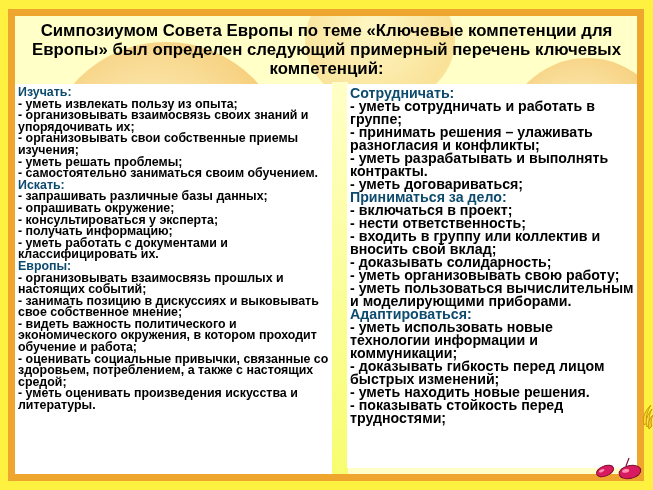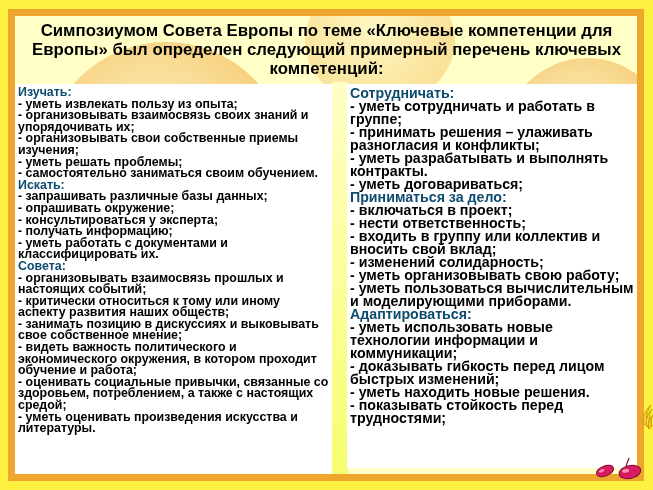--- a/index.html
+++ b/index.html
@@ -69,42 +69,41 @@
         <div class="sec-item">- организовывать взаимосвязь своих знаний и упорядочивать их;</div>
         <div class="sec-item">- организовывать свои собственные приемы изучения;</div>
         <div class="sec-item">- уметь решать проблемы;</div>
         <div class="sec-item">- самостоятельно заниматься своим обучением.</div>
         <div class="sec-heading">Искать:</div>
         <div class="sec-item">- запрашивать различные базы данных;</div>
         <div class="sec-item">- опрашивать окружение;</div>
         <div class="sec-item">- консультироваться у эксперта;</div>
         <div class="sec-item">- получать информацию;</div>
         <div class="sec-item">- уметь работать с документами и классифицировать их.</div>
-        <div class="sec-heading">Совета:</div>
+        <div class="sec-heading">Европы:</div>
         <div class="sec-item">- организовывать взаимосвязь прошлых и настоящих событий;</div>
-        <div class="sec-item">- критически относиться к тому или иному аспекту развития наших обществ;</div>
         <div class="sec-item">- занимать позицию в дискуссиях и выковывать свое собственное мнение;</div>
         <div class="sec-item">- видеть важность политического и экономического окружения, в котором проходит обучение и работа;</div>
         <div class="sec-item">- оценивать социальные привычки, связанные со здоровьем, потреблением, а также с настоящих средой;</div>
         <div class="sec-item">- уметь оценивать произведения искусства и литературы.</div>
       </div>
   </div>
 
   <div class="textbox box-right">
     <div>
         <div class="sec-heading">Сотрудничать:</div>
         <div class="sec-item">- уметь сотрудничать и работать в группе;</div>
         <div class="sec-item">- принимать решения – улаживать разногласия и конфликты;</div>
         <div class="sec-item">- уметь разрабатывать и выполнять контракты.</div>
         <div class="sec-item">- уметь договариваться;</div>
         <div class="sec-heading">Приниматься за дело:</div>
         <div class="sec-item">- включаться в проект;</div>
         <div class="sec-item">- нести ответственность;</div>
         <div class="sec-item">- входить в группу или коллектив и вносить свой вклад;</div>
-        <div class="sec-item">- изменений солидарность;</div>
+        <div class="sec-item">- доказывать солидарность;</div>
         <div class="sec-item">- уметь организовывать свою работу;</div>
         <div class="sec-item">- уметь пользоваться вычислительным и моделирующими приборами.</div>
         <div class="sec-heading">Адаптироваться:</div>
         <div class="sec-item">- уметь использовать новые технологии информации и коммуникации;</div>
         <div class="sec-item">- доказывать гибкость перед лицом быстрых изменений;</div>
         <div class="sec-item">- уметь находить новые решения.</div>
         <div class="sec-item">- показывать стойкость перед трудностями;</div>
       </div>
   </div>
 

